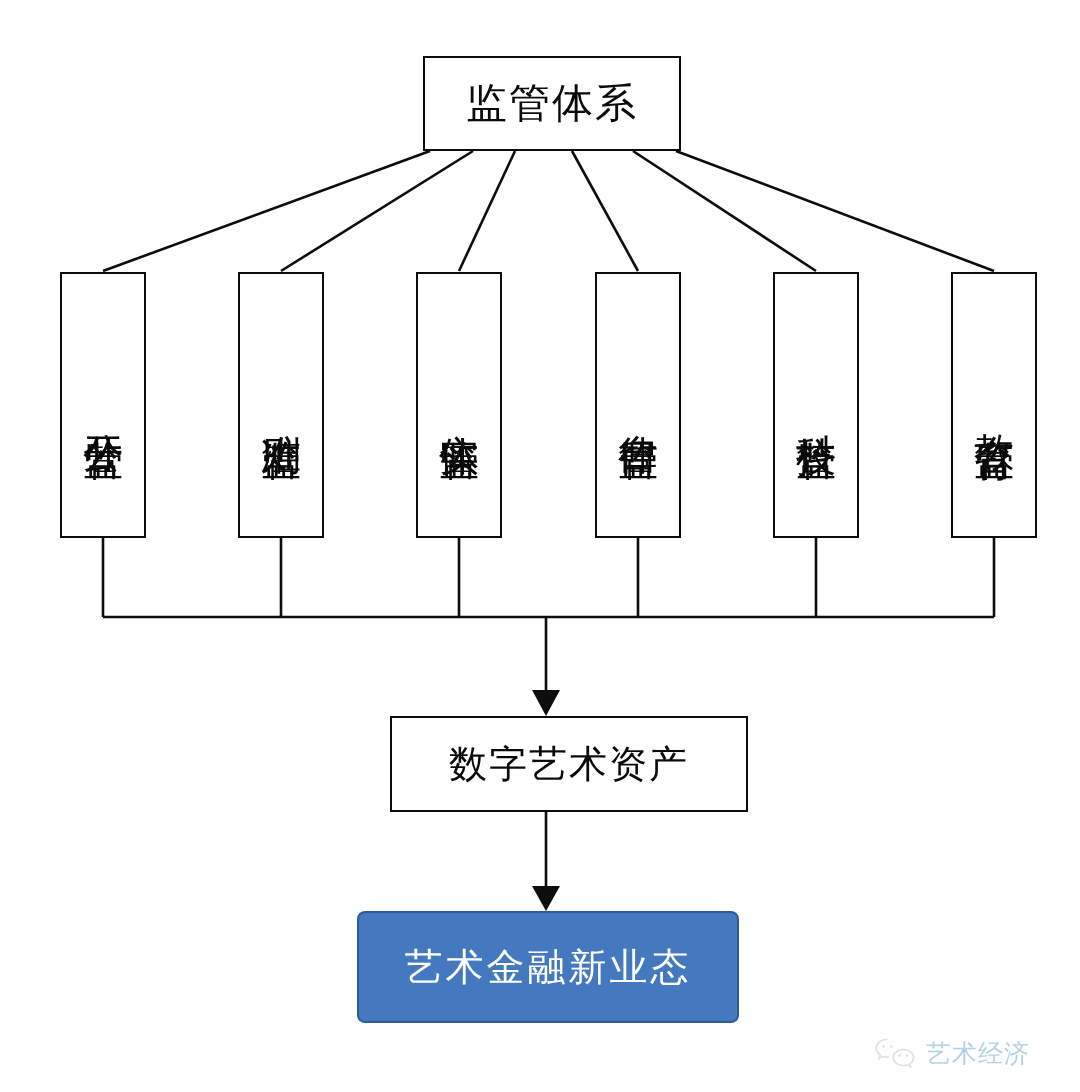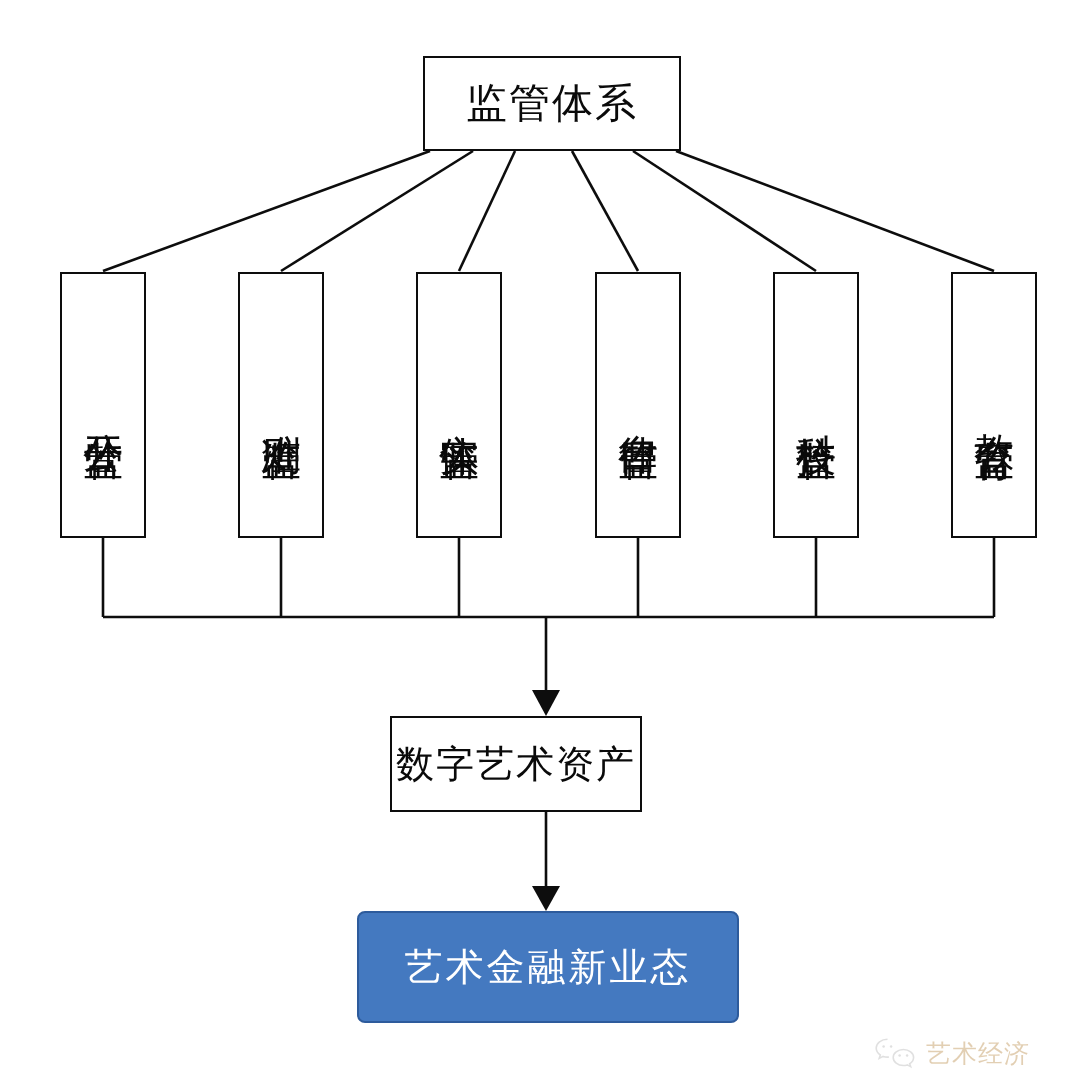--- a/index.html
+++ b/index.html
@@ -71,21 +71,21 @@
   #node-p1 { left: 238px; }
   #node-p2 { left: 416px; }
   #node-p3 { left: 595px; }
   #node-p4 { left: 773px; }
   #node-p5 { left: 951px; }
 
   
   #node-asset {
     left: 390px;
     top: 716px;
-    width: 252px;
+    width: 358px;
     height: 96px;
     font-size: 38px;
     letter-spacing: 2px;
     text-align: right;
   }
 
   
   #node-outcome {
     left: 357px;
     top: 911px;
@@ -107,21 +107,21 @@
     width: 200px;
     height: 46px;
     display: flex;
     align-items: center;
     gap: 8px;
     opacity: 0.30;
     z-index: 3;
   }
   #watermark .wm-text {
     font-size: 25px;
-    color: #a16207;
+    color: #0369a1;
     letter-spacing: 1px;
     font-family: "DejaVu Sans", "Liberation Sans", sans-serif;
   }
   #watermark svg { display: block; }
 </style>
 </head>
 <body>
 
 <div id="canvas">
 

